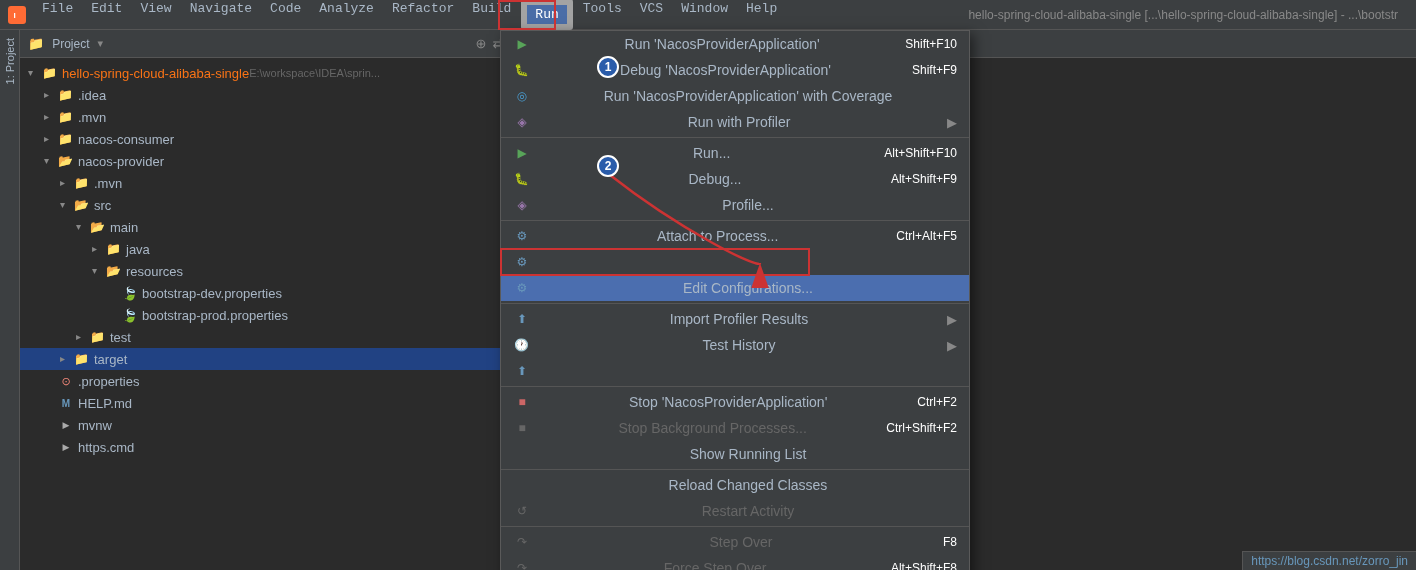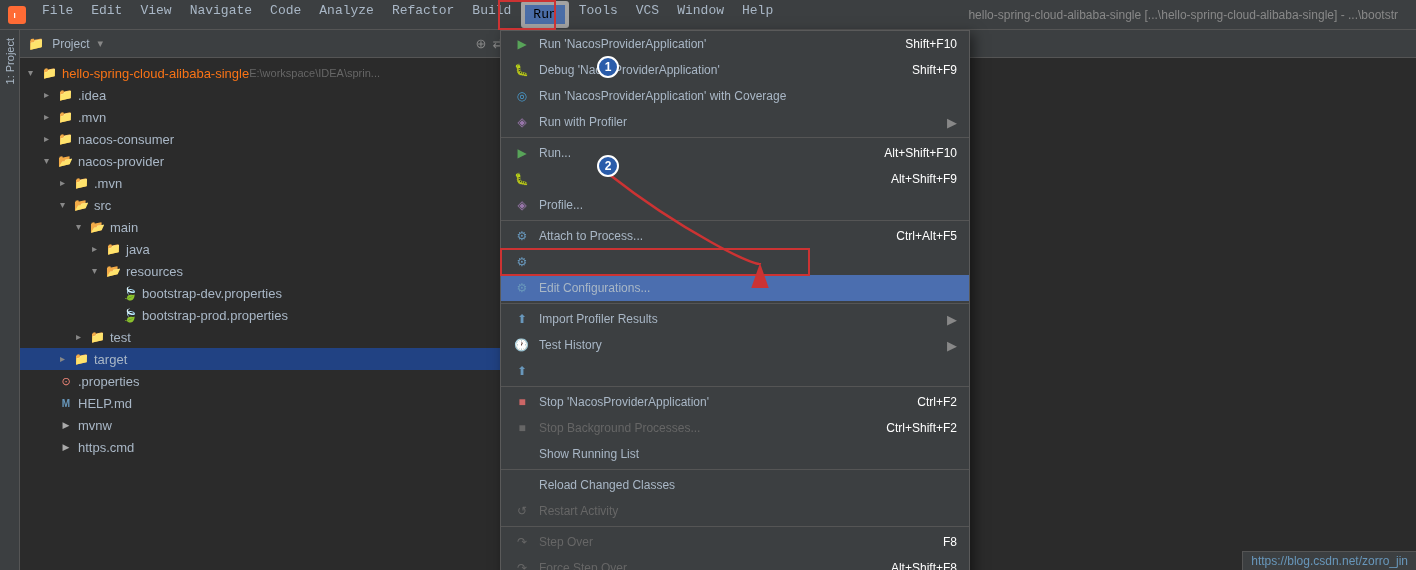--- a/index.html
+++ b/index.html
@@ -44,22 +44,22 @@
     .menu-item {
       padding: 2px 8px;
       cursor: pointer;
       border-radius: 3px;
       color: #a9b7c6;
       font-size: 13px;
       font-family: Liberation Mono, monospace;
     }
     .menu-item.run-active {
       background: #4a6da7;
-      color: #000000;
-      border: 4px solid #a3a3a3;
+      color: #ffffff;
+      border: 6px solid #a3a3a3;
     }
     .title-text {
       font-size: 12px;
       color: #888;
       margin-left: auto;
       margin-right: 10px;
     }
 
     
     .main-layout {
@@ -235,21 +235,22 @@
     .dropdown-item .item-icon {
       width: 18px;
       margin-right: 8px;
       display: inline-flex;
       align-items: center;
       justify-content: center;
       font-size: 12px;
     }
     .dropdown-item .item-label {
       flex: 1;
-      font-size: 12px;
+      font-size: 14px;
+      text-align: center;
     }
     .dropdown-item .item-shortcut {
       color: #ffffff;
       font-size: 12px;
       margin-left: auto;
     }
     .dropdown-item .item-arrow {
       color: #888;
       margin-left: 8px;
     }
@@ -527,20 +528,21 @@
     <div class="dropdown-separator"></div>
 
     <div class="dropdown-item">
       <span class="item-icon run-icon">▶</span>
       <span class="item-label">Run...</span>
       <span class="item-shortcut">Alt+Shift+F10</span>
     </div>
 
     <div class="dropdown-item">
       <span class="item-icon debug-icon">🐛</span>
+      <span class="item-label">Debug...</span>
       <span class="item-shortcut">Alt+Shift+F9</span>
     </div>
 
     <div class="dropdown-item">
       <span class="item-icon profile-icon">◈</span>
       <span class="item-label">Profile...</span>
     </div>
     <div class="dropdown-separator"></div>
 
     <div class="dropdown-item">

